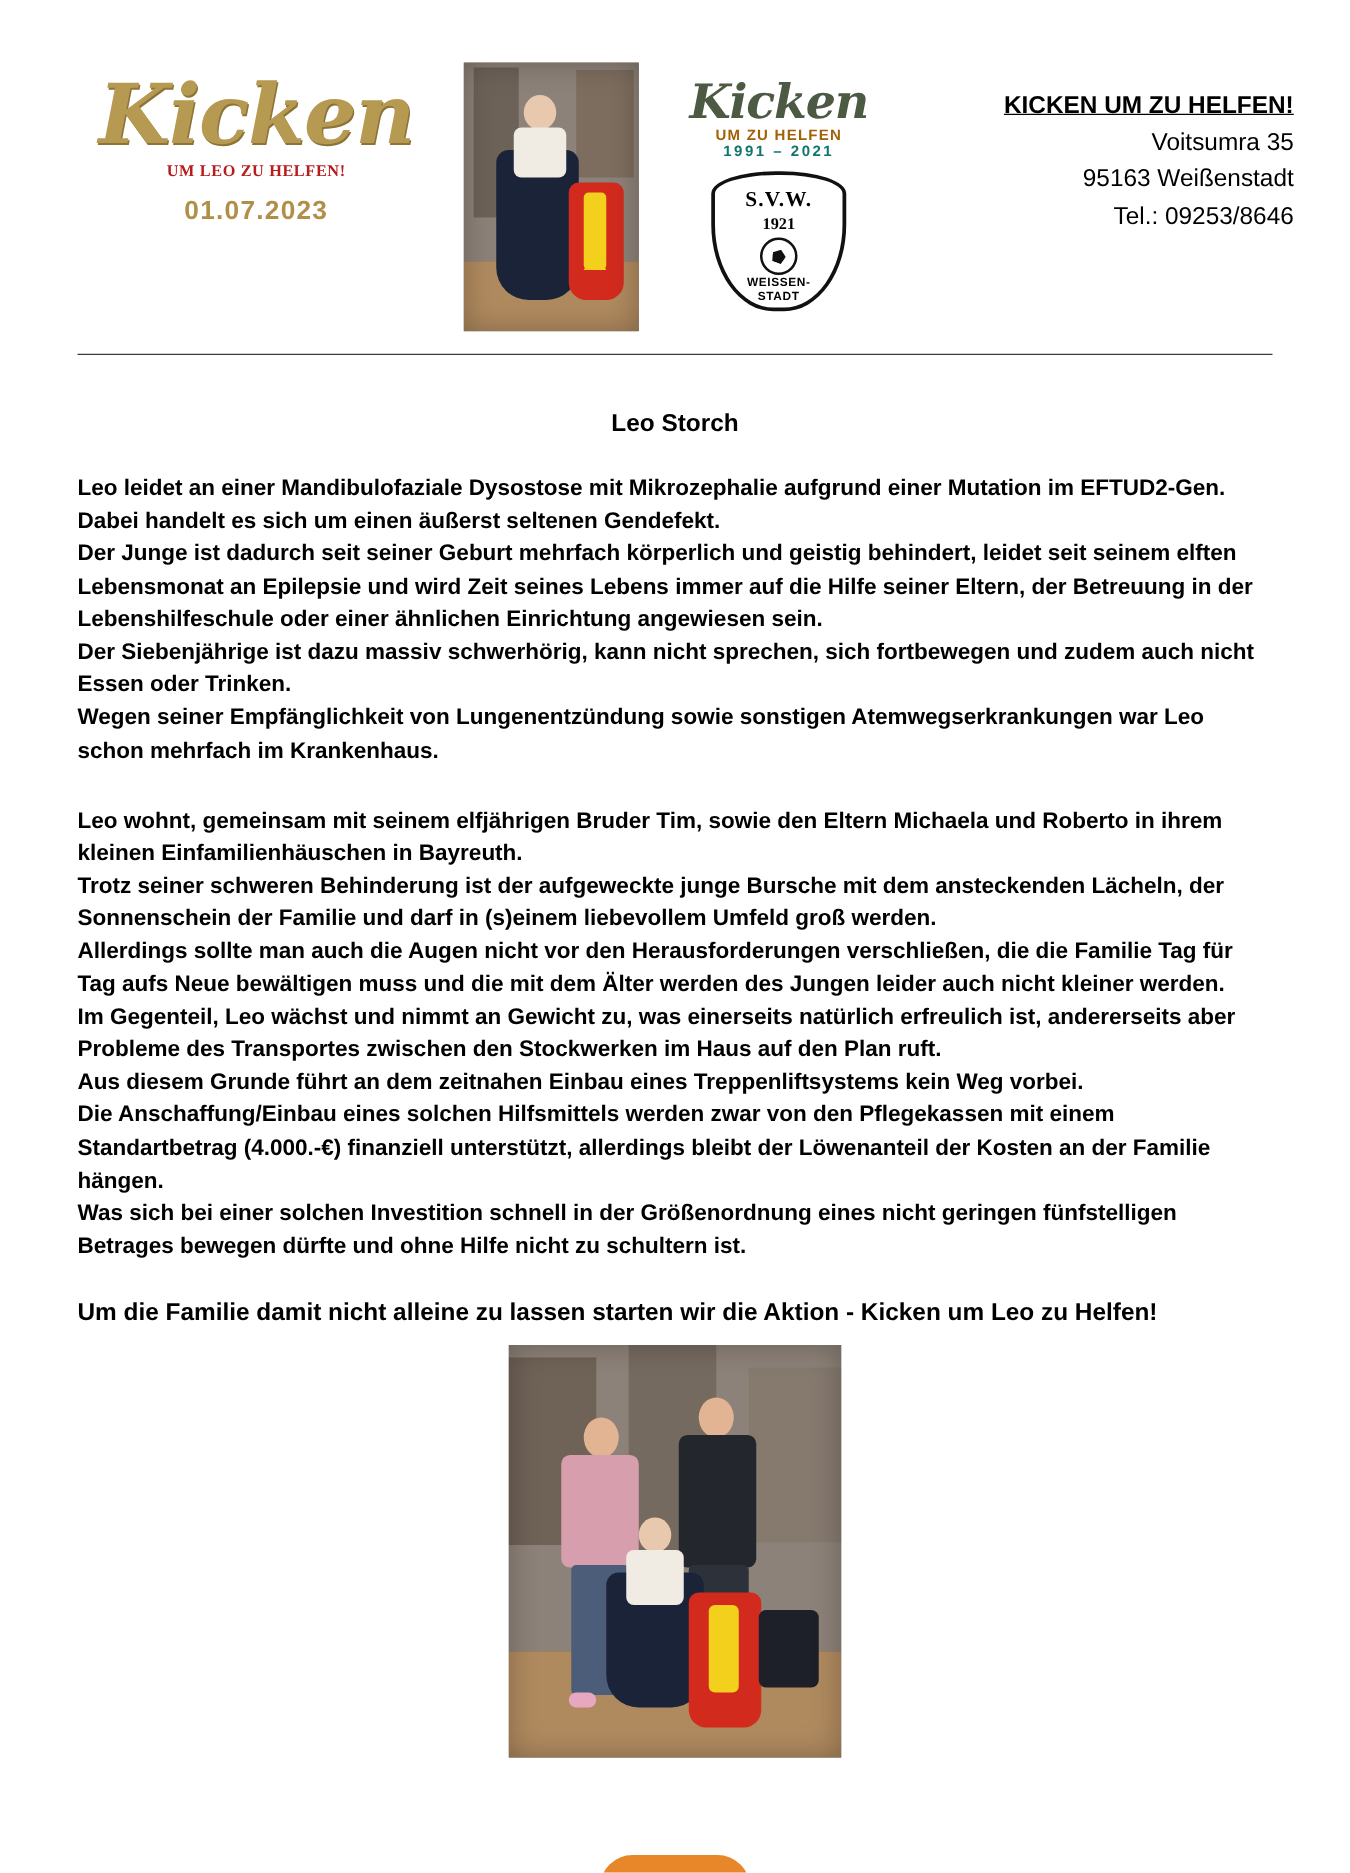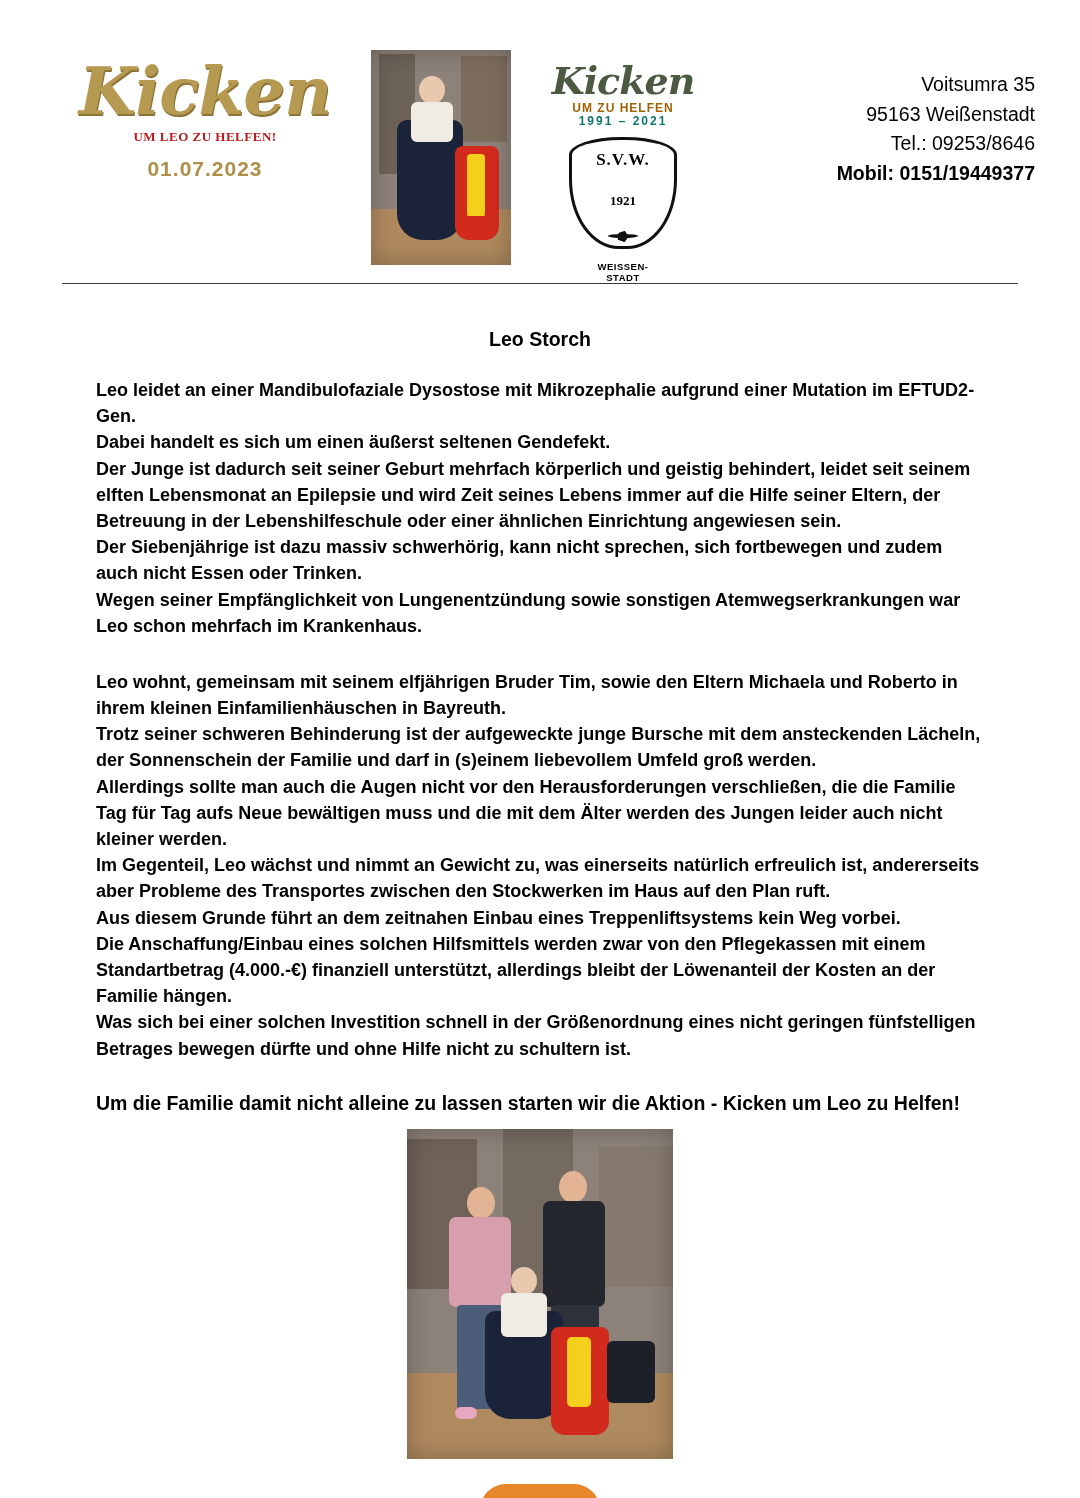--- a/index.html
+++ b/index.html
@@ -119,21 +119,20 @@
   .crest-shape {
     position: absolute;
     inset: 0;
     border: 3px solid #111;
     border-radius: 48% 48% 46% 46% / 16% 16% 62% 62%;
     background: #fff;
     display: flex;
     flex-direction: column;
     align-items: center;
     padding-top: 10px;
-    gap: 22px;
   }
   .crest-svw {
     font-family: "Liberation Serif", serif;
     font-weight: bold;
     font-size: 17px;
     letter-spacing: 1px;
   }
   .crest-year {
     font-family: "Liberation Serif", serif;
     font-weight: bold;
@@ -183,21 +182,21 @@
   .contact .c-bold { font-weight: bold; }
 
   .hrule {
     border: 0;
     border-top: 1.5px solid #3b3b3b;
     margin: 18px 62px 0 62px;
   }
 
   
   .content {
-    padding: 0 96px;
+    padding: 0 62px;
   }
   .doc-title {
     text-align: center;
     font-weight: bold;
     font-size: 19.5px;
     margin-top: 44px;
   }
   .para {
     font-size: 18px;
     line-height: 1.455;
@@ -298,24 +297,24 @@
           <div class="crest-ball"></div>
           <div class="crest-city">
             <span>WEISSEN-</span><br>
             <span>STADT</span>
           </div>
         </div>
       </div>
     </div>
 
     <div class="contact">
+      <div class="c-title">KICKEN UM ZU HELFEN!</div>
       <div>Voitsumra 35</div>
       <div>95163 Weißenstadt</div>
       <div>Tel.: 09253/8646</div>
-      <div class="c-bold">Mobil: 0151/19449377</div>
     </div>
   </div>
 
   <hr class="hrule">
 
   <div class="content">
 
     <div class="doc-title">Leo Storch</div>
 
     <div class="para">

